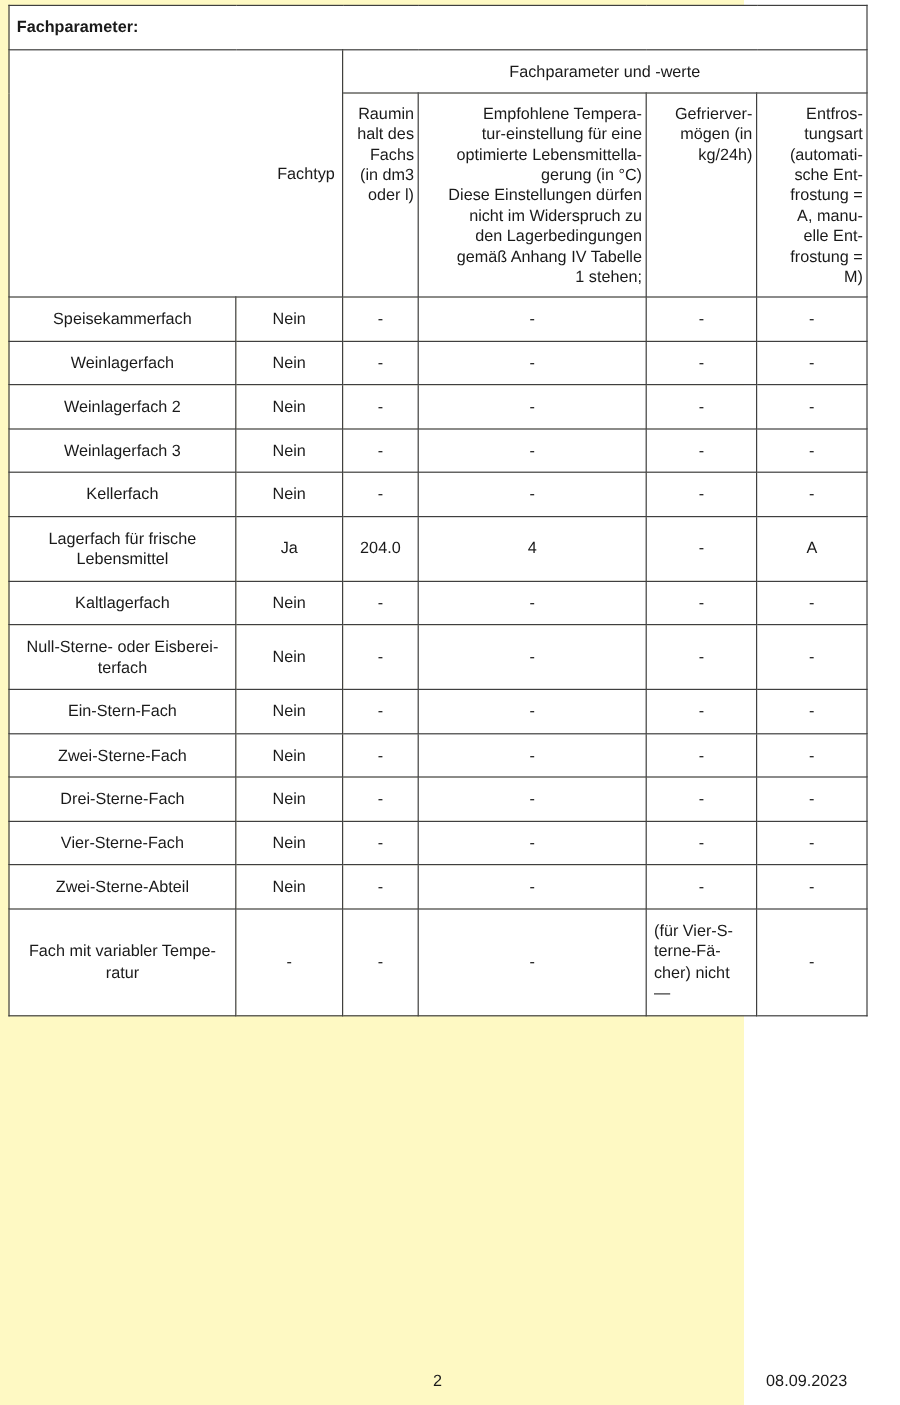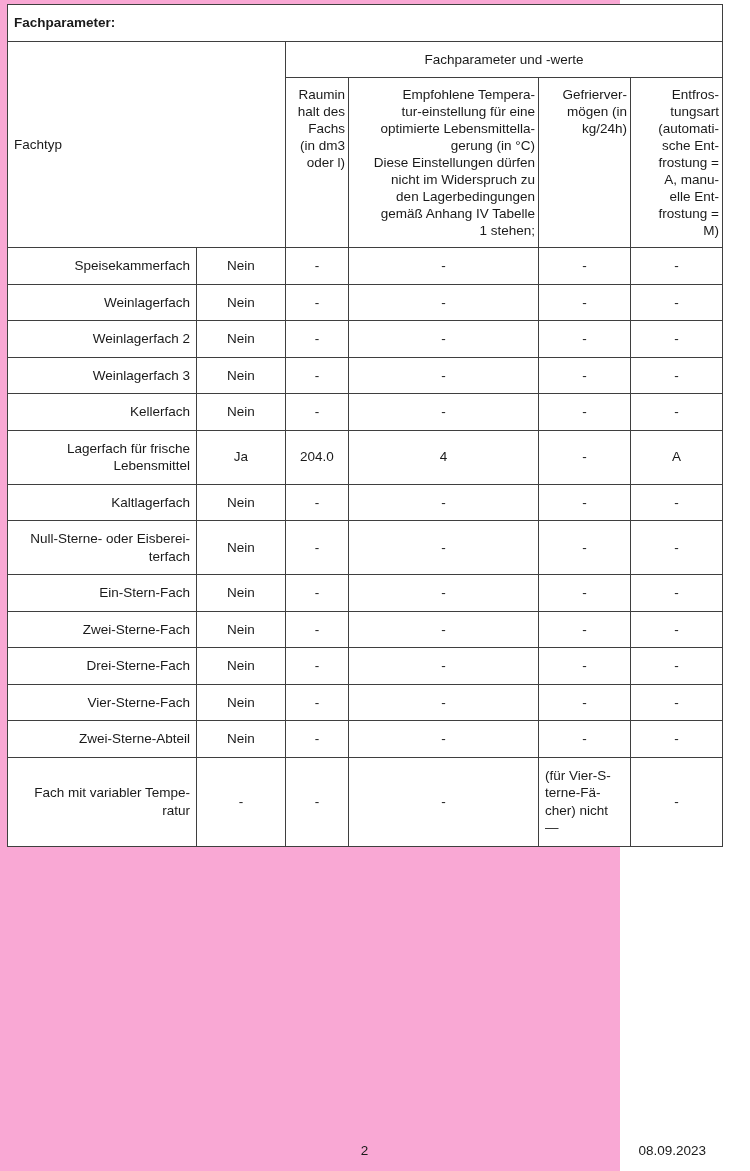--- a/index.html
+++ b/index.html
@@ -10,21 +10,21 @@
     position: relative;
     font-family: "Liberation Sans", sans-serif;
     color: #1a1a1a;
     overflow: hidden;
   }
   .page {
     position: absolute;
     left: 0; top: 0;
     width: 620px;
     height: 1171px;
-    background: #f9a8d4;
+    background: #fef9c3;
   }
   table.fach-table {
     border-collapse: collapse;
     table-layout: fixed;
     width: 715px;
     margin: 4px 0 0 7px;
   }
   table.fach-table td {
     border: 1.4px solid #3f3f3f;
     font-size: 13.5px;
@@ -36,29 +36,29 @@
     color: #1a1a1a;
     background: #ffffff;
   }
   td.title-cell {
     font-weight: bold;
     font-size: 14px;
     padding: 10px 6px;
     text-align: left;
   }
   td.center { text-align: center; }
-  td.name-cell { text-align: right; padding-left: 6px; }
+  td.name-cell { text-align: center; padding-left: 6px; }
   tr.subheader-row td {
     vertical-align: top;
     text-align: right;
     line-height: 17px;
     padding: 8px 3px;
   }
   td.group-header-cell { text-align: center; padding: 10px 6px; }
-  td.fachtyp-header-cell { text-align: left; vertical-align: middle; }
+  td.fachtyp-header-cell { text-align: right; vertical-align: middle; }
   td.align-left { text-align: left; padding-left: 8px; }
   .footer {
     position: absolute;
     left: 7px;
     top: 1142px;
     width: 715px;
     height: 18px;
     font-size: 13.5px;
     line-height: 17px;
   }

